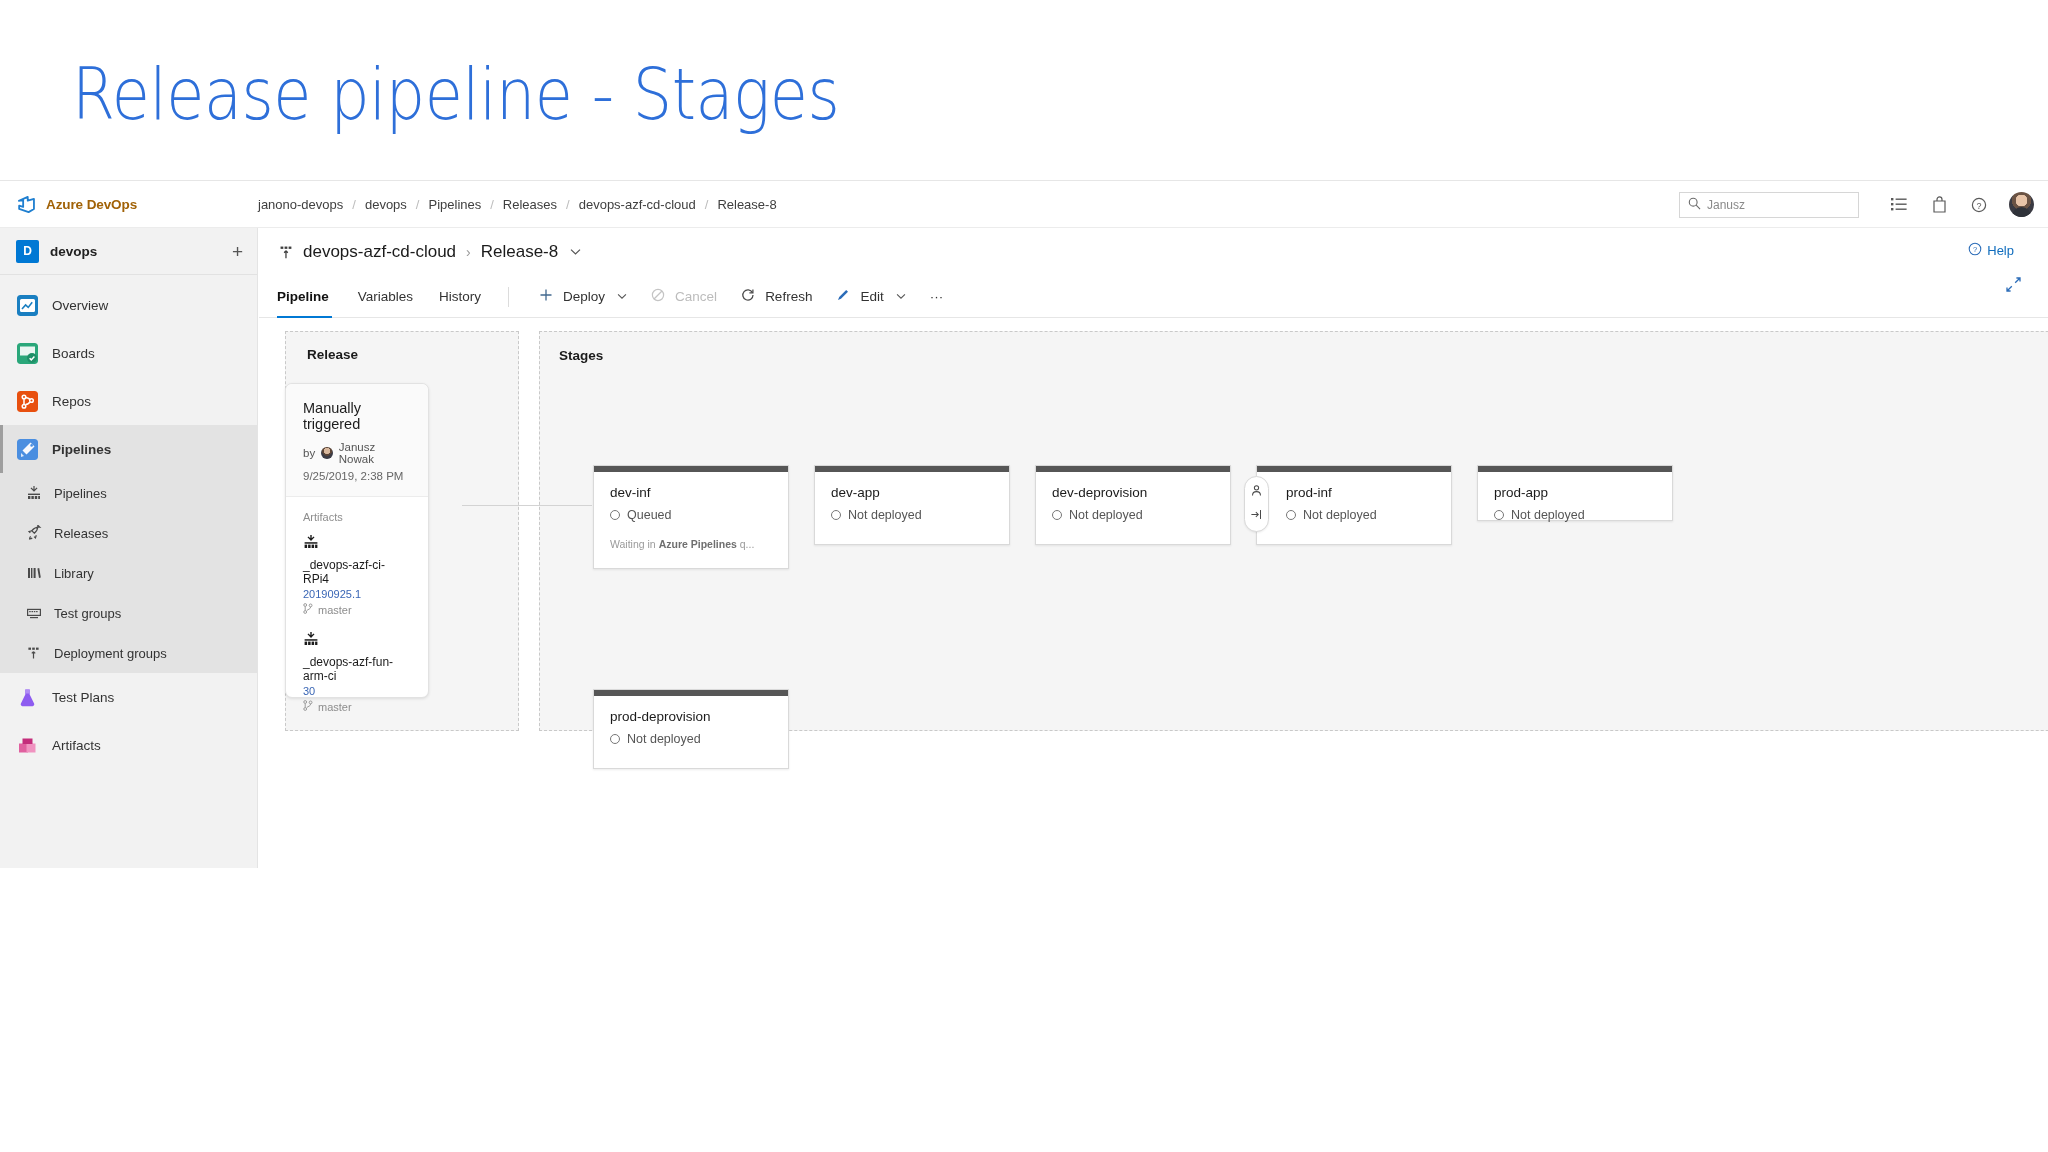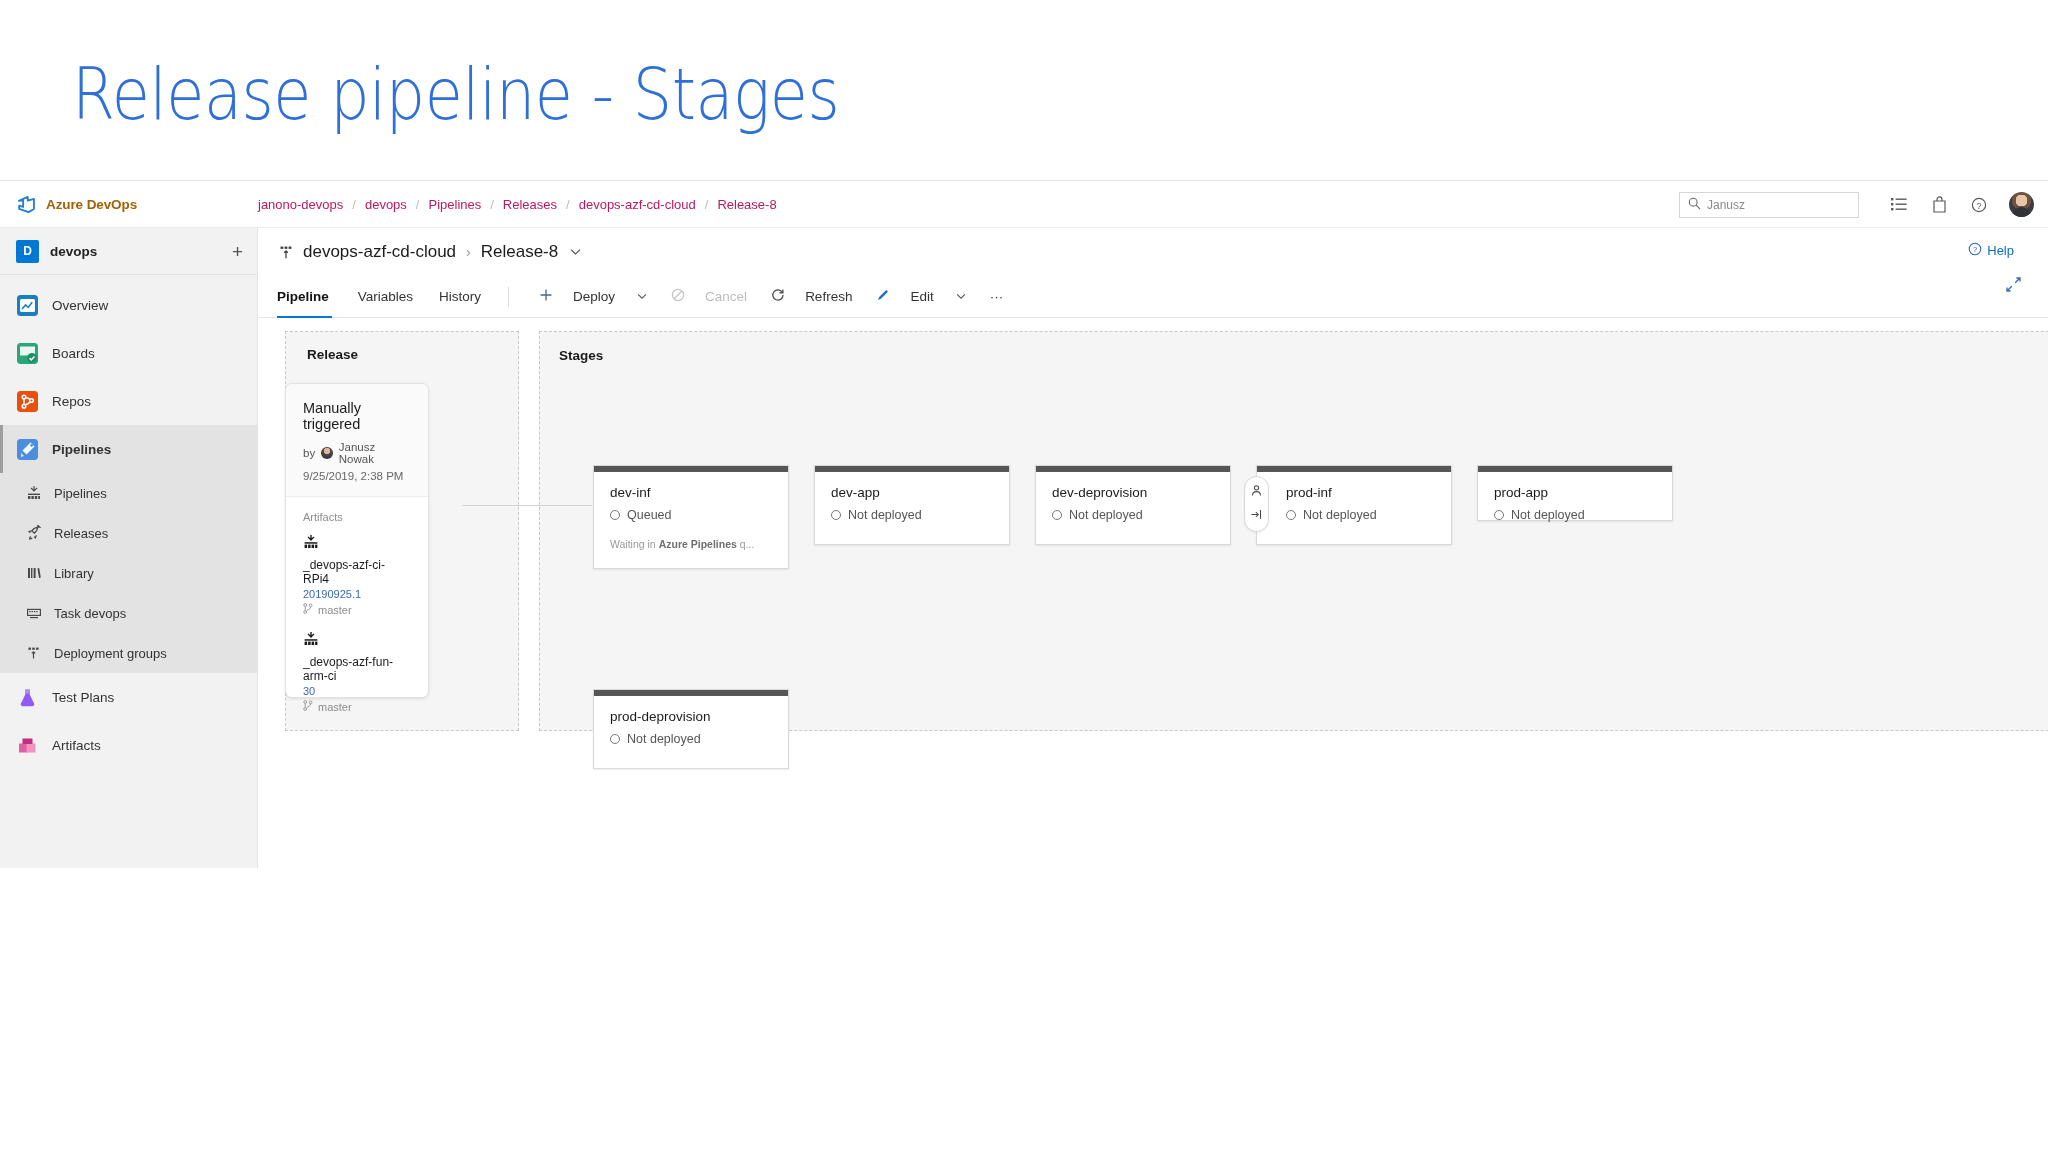--- a/index.html
+++ b/index.html
@@ -37,21 +37,21 @@
     position:absolute; left:0; top:0; width:2048px; height:47px;
     background:#ffffff; border-bottom:1px solid #ececec;
     display:flex; align-items:center;
   }
   .logo-wrap{ width:258px; display:flex; align-items:center; padding-left:16px; gap:9px; }
   .logo-mark{ width:21px; height:21px; position:relative; }
   .logo-text{ color:#a16207; font-weight:bold; font-size:13.5px; letter-spacing:-0.1px; }
 
   .crumbs{ display:flex; align-items:center; gap:9px; font-size:13px; color:#666; }
   .crumbs .sep{ color:#bdbdbd; }
-  .crumb{ color:#be185d; }
+  .crumb{ color:#404040; }
 
   .gheader-right{
     position:absolute; right:14px; top:0; height:47px;
     display:flex; align-items:center; gap:0px;
   }
   .searchbox{
     width:180px; height:26px; border:1px solid #d6d6d6; background:#fff;
     display:flex; align-items:center; gap:6px; padding:0 8px;
     font-size:12px; color:#8a8a8a; margin-right:20px;
   }
@@ -116,21 +116,21 @@
     font-size:13.5px; color:#333; padding:0 13px; height:42px; display:flex; align-items:center;
     position:relative;
   }
   .tab:first-child{ padding-left:0; padding-right:16px; }
   .tab.active{ font-weight:bold; color:#111; }
   .tab.active:after{
     content:""; position:absolute; left:0; right:13px; bottom:0; height:2px; background:#0078d4;
   }
   .vrule{ width:1px; height:20px; background:#dcdcdc; margin:0 18px 0 14px; }
   .tbtn{
-    display:flex; align-items:center; gap:20px; font-size:13.5px; color:#333; padding:0 12px; height:42px;
+    display:flex; align-items:center; gap:10px; font-size:13.5px; color:#333; padding:0 12px; height:42px;
   }
   .tbtn.disabled{ color:#bcbcbc; }
   .tbtn .chev{ font-size:10px; color:#555; margin-left:2px; }
 
   
   .canvas{ position:absolute; left:0; top:91px; right:0; bottom:0; background:#fff;margin-left:8px; }
 
   .panel{
     position:absolute; border:1px dashed #c9c9c9; background:#f5f5f5;
   }
@@ -359,21 +359,21 @@
                 <path d="M4 12.6h8"></path>
               </g>
               <g fill="#4a4a4a">
                 <rect x="3.2" y="6" width="1.5" height="1.2"></rect>
                 <rect x="5.5" y="6" width="1.5" height="1.2"></rect>
                 <rect x="7.8" y="6" width="1.5" height="1.2"></rect>
                 <rect x="10.1" y="6" width="1.5" height="1.2"></rect>
               </g>
             </svg>
         </span>
-        <span>Task devops</span>
+        <span>Test groups</span>
       </div>
 
       <div class="nav-item sub">
         <span class="nico">
           <svg width="16" height="16" viewBox="0 0 16 16">
               <g fill="#4a4a4a">
                 <rect x="2.4" y="2.6" width="2.6" height="2.2"></rect>
                 <rect x="6.2" y="2.6" width="2.6" height="2.2"></rect>
                 <rect x="10" y="2.6" width="2.6" height="2.2"></rect>
               </g>

